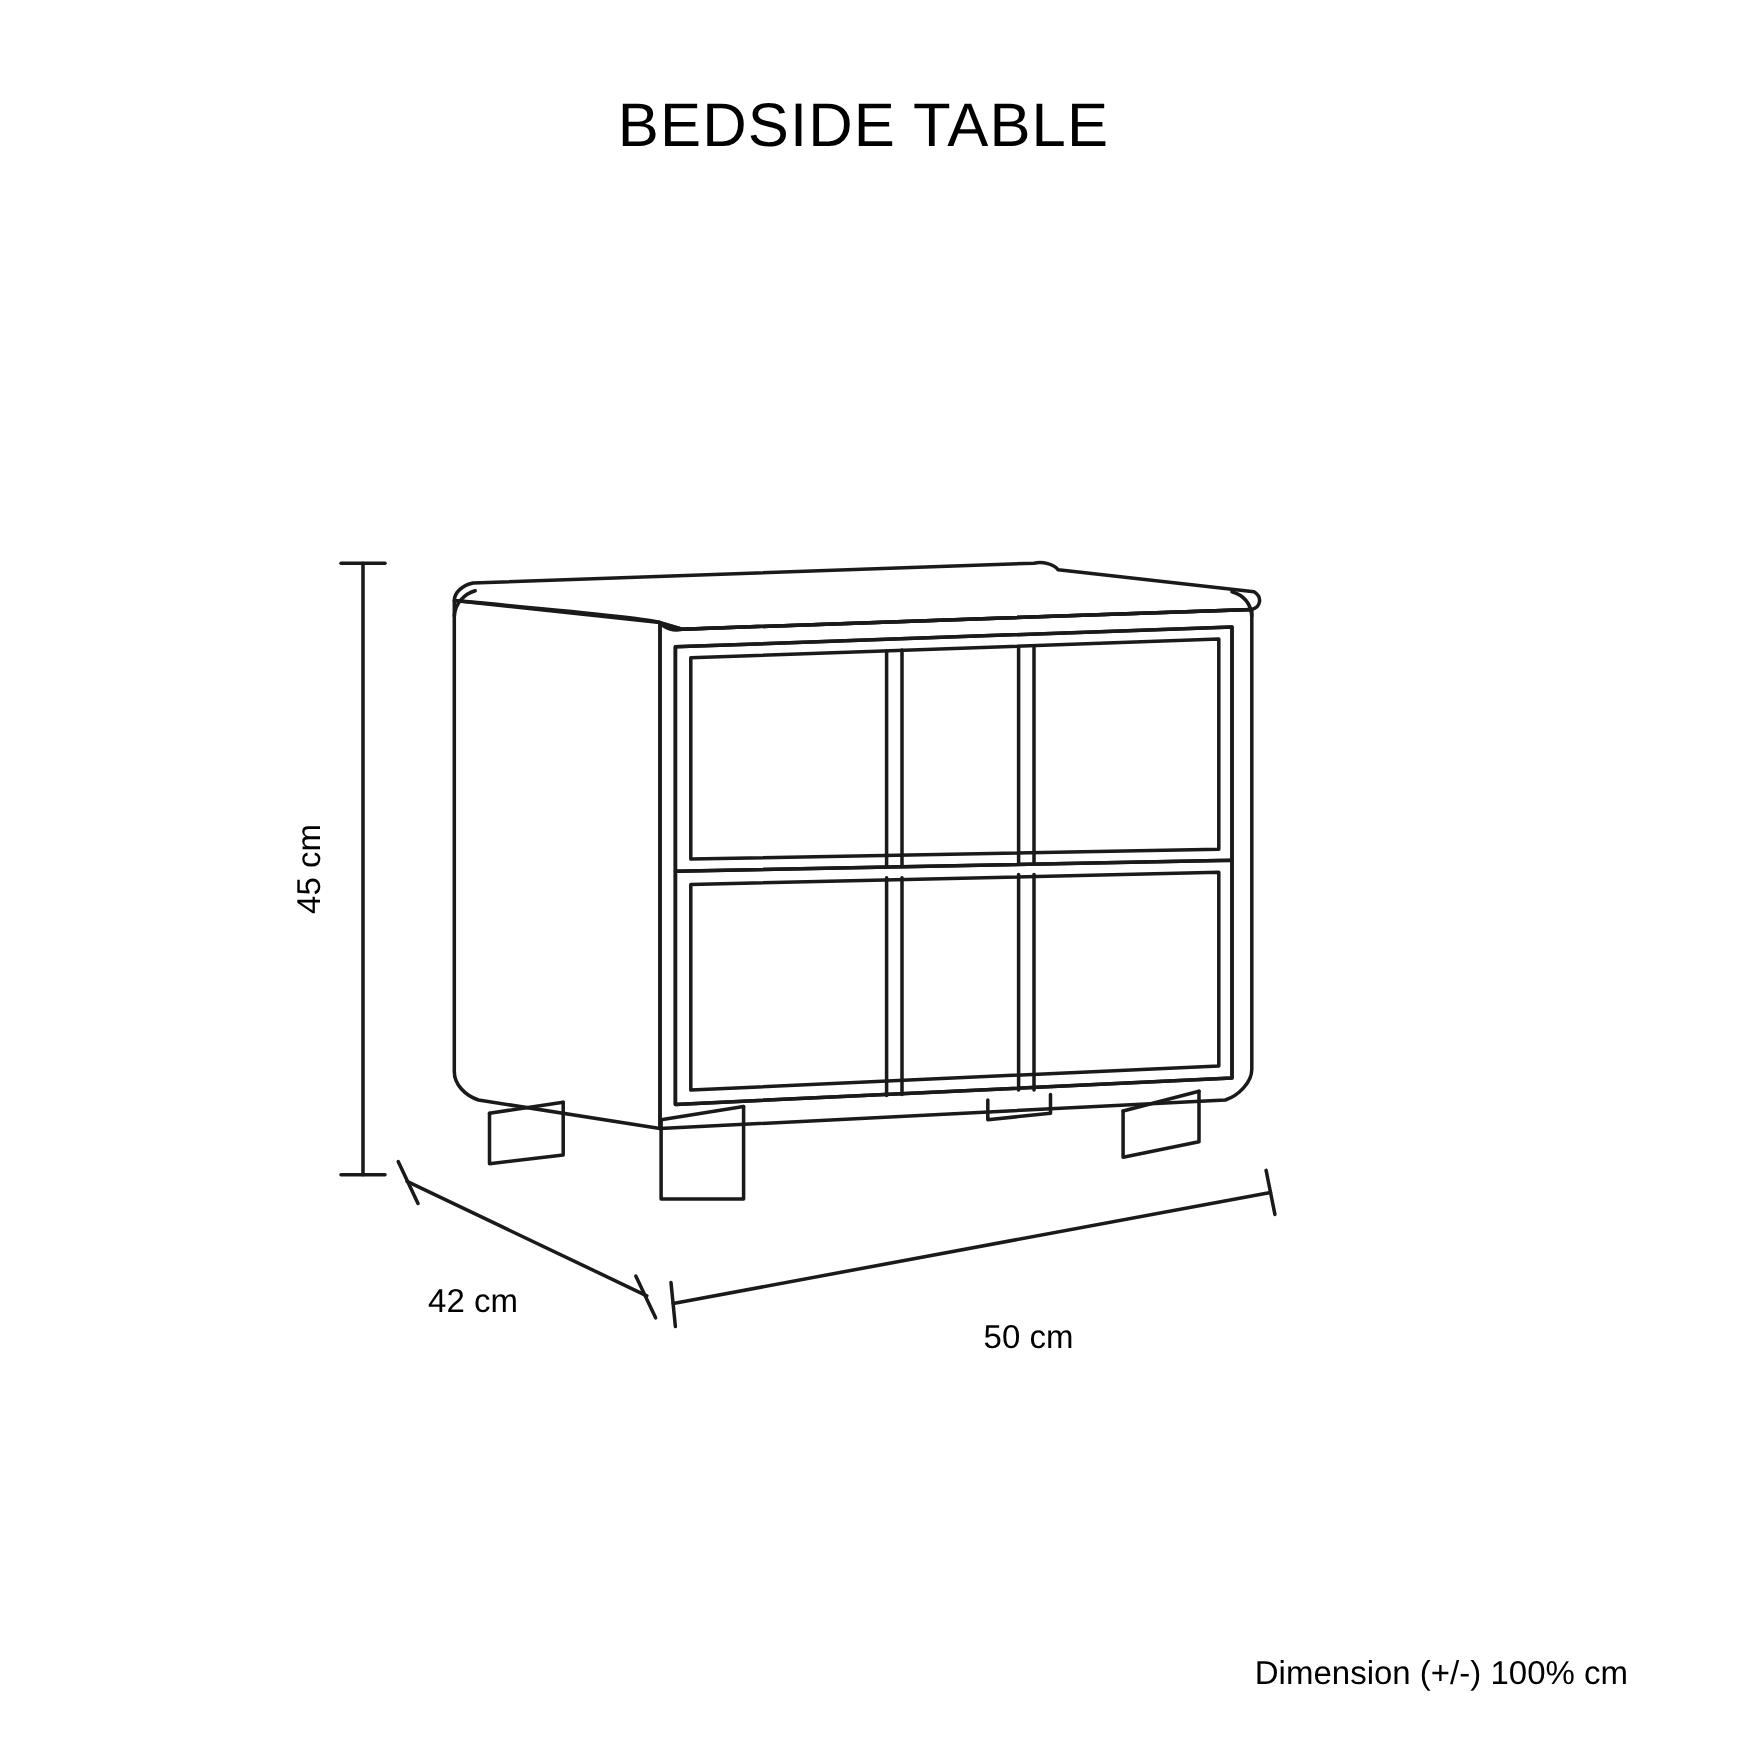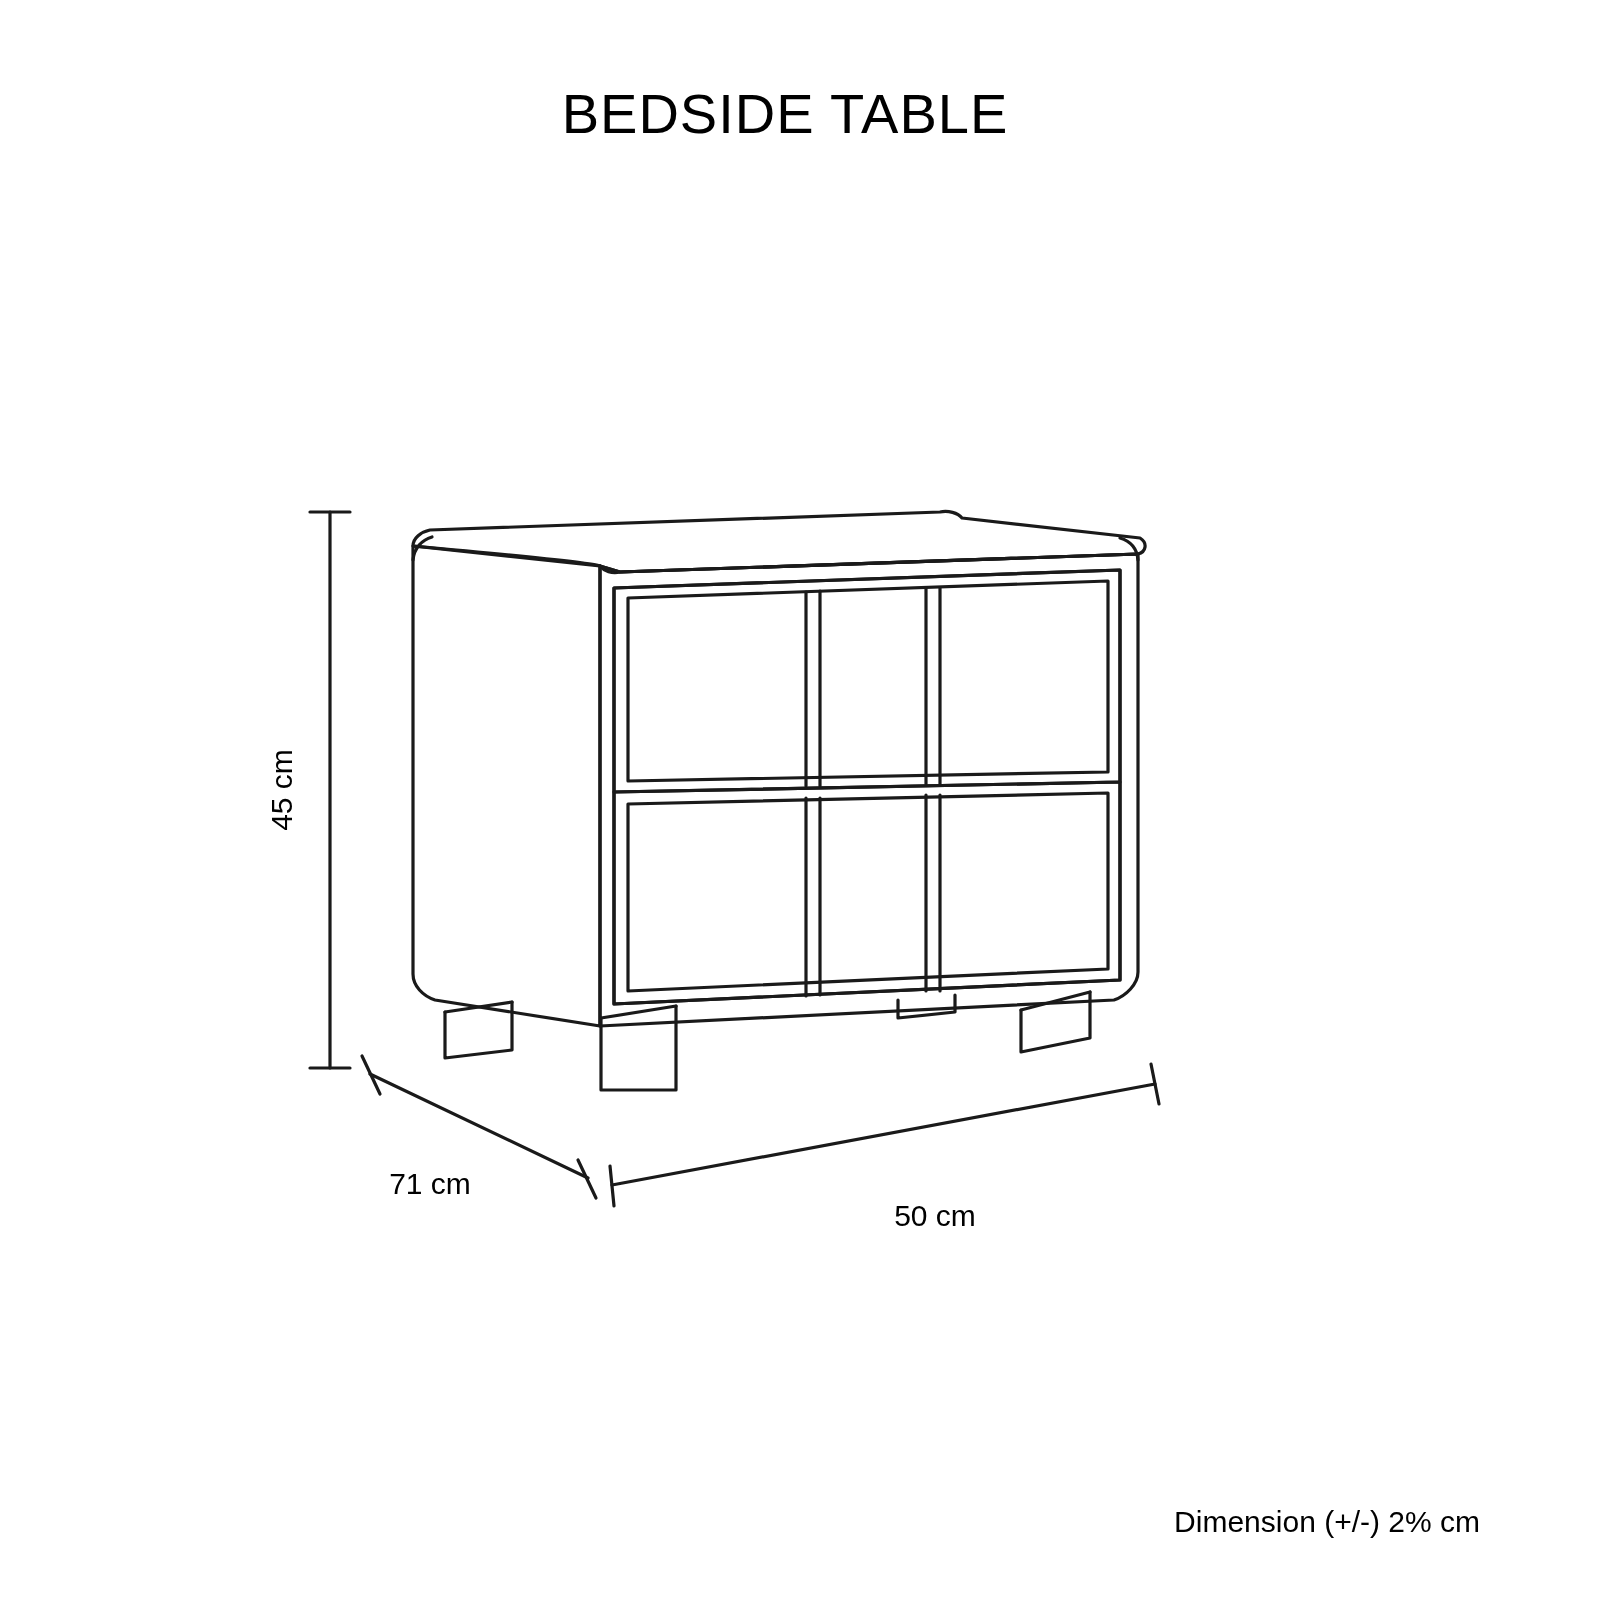--- a/index.html
+++ b/index.html
@@ -145,18 +145,18 @@
       <path d="M940 795 L940 991"></path>
     </g>
 
     <g>
       <path d="M898 1000 L898 1018 L955 1012 L955 995"></path>
     </g>
 
   </svg>
 
   <div class="dim-label dim-height">45 cm</div>
-  <div class="dim-label dim-depth">71 cm</div>
+  <div class="dim-label dim-depth">42 cm</div>
   <div class="dim-label dim-width">50 cm</div>
 
-  <div class="footnote">Dimension (+/-) 2% cm</div>
+  <div class="footnote">Dimension (+/-) 100% cm</div>
 
 </div>
 
 </body></html>

